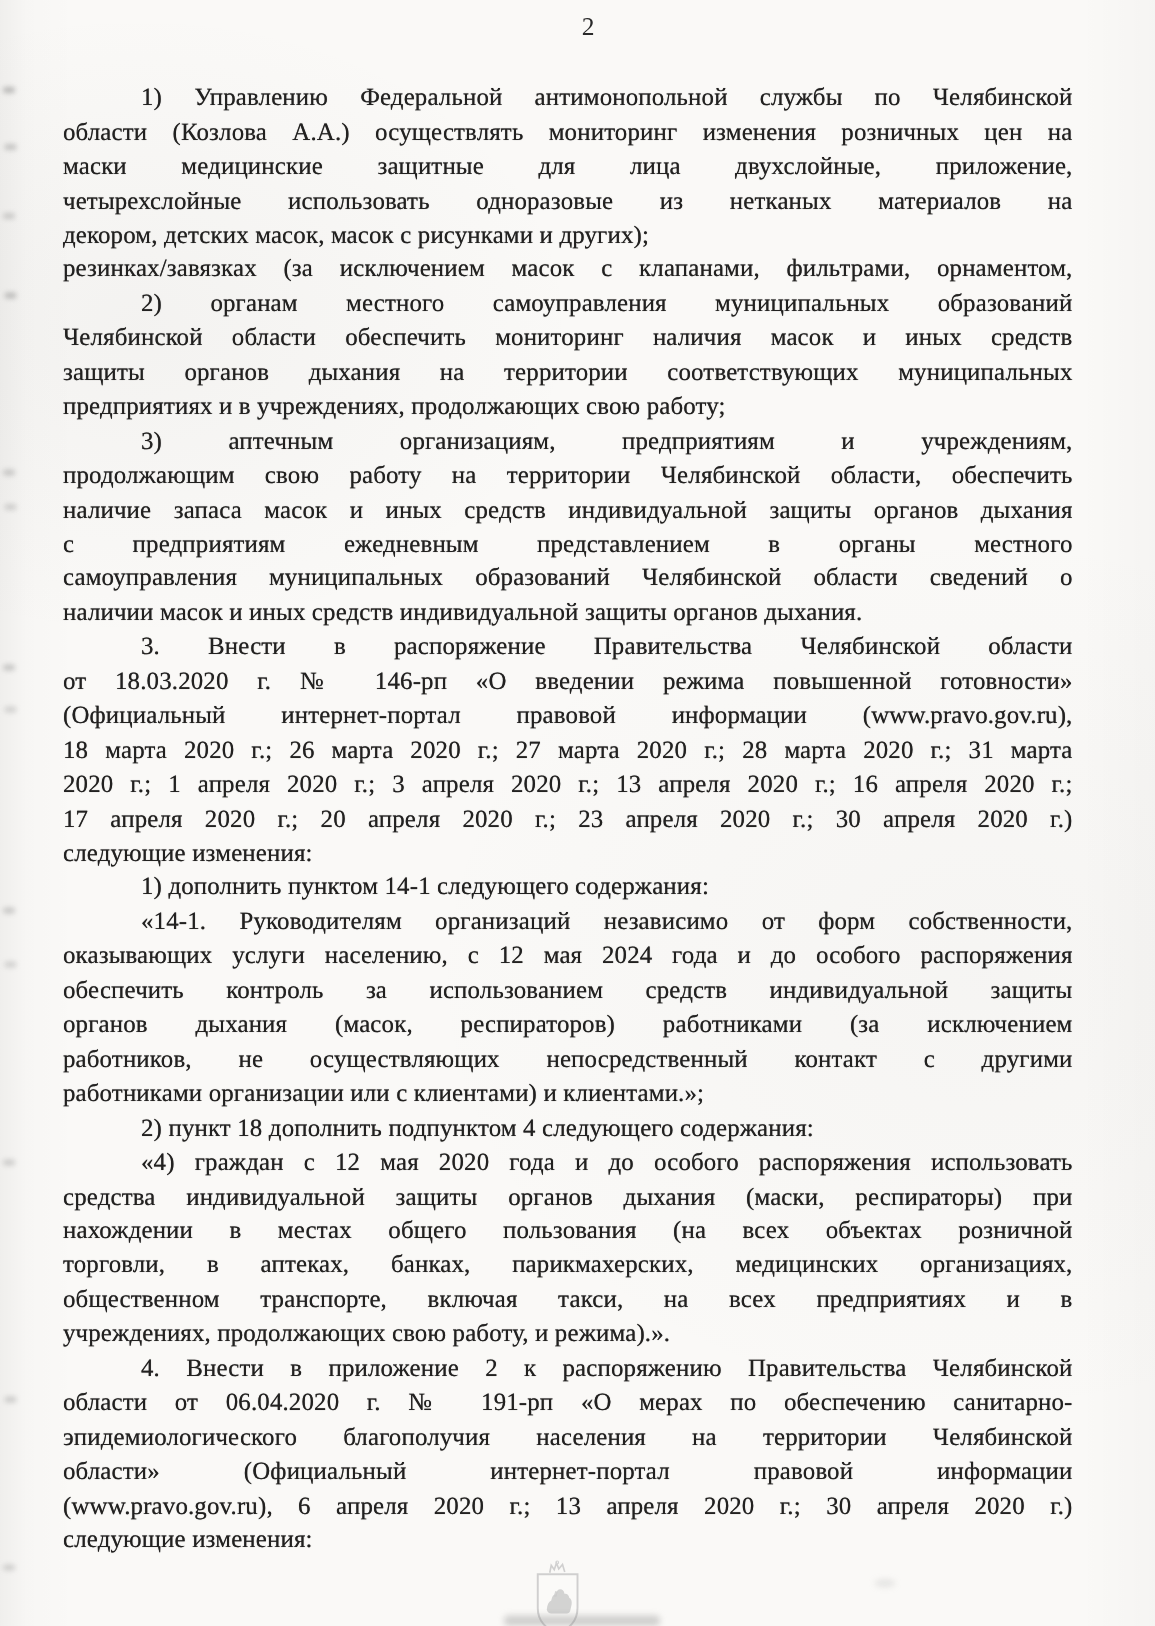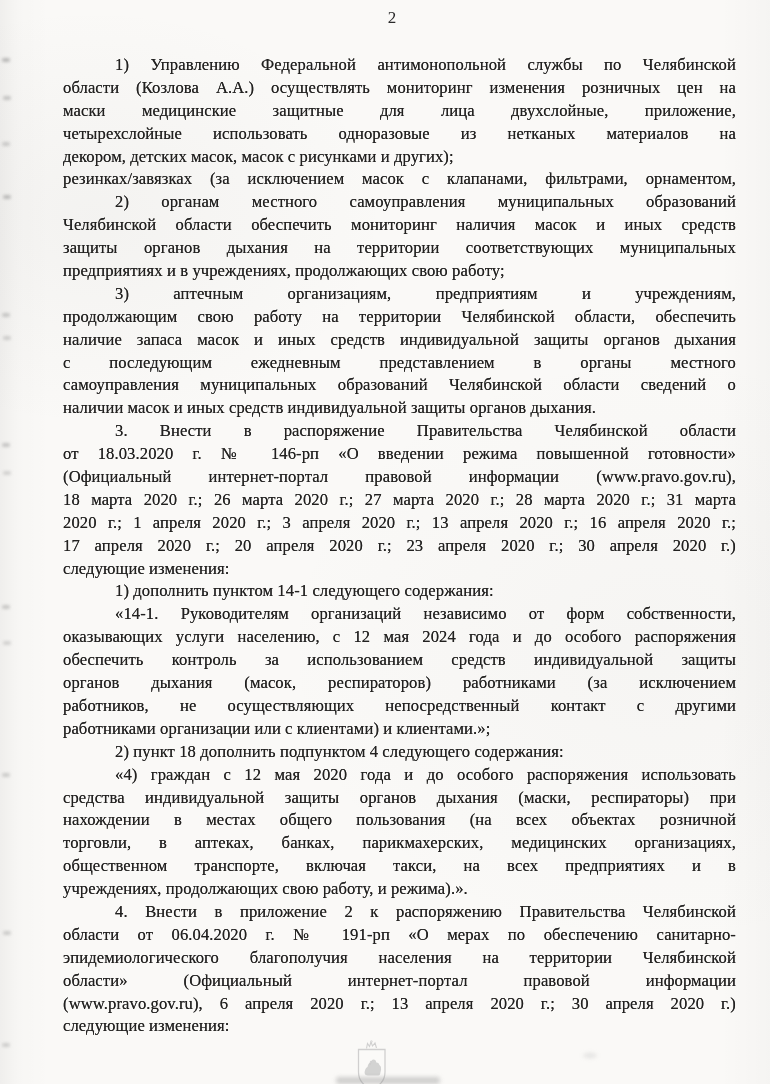--- a/index.html
+++ b/index.html
@@ -24,21 +24,21 @@
     top: 8px;
     left: 14px;
     width: 756px;
     text-align: center;
     font-size: 17px;
     color: #2a2a2a;
   }
 
   .doc-body {
     position: absolute;
-    left: 63px;
+    left: 42px;
     top: 54px;
     width: 673px;
   }
 
   .line {
     font-size: 16.6px;
     line-height: 22.9px;
     height: 22.9px;
     text-align: justify;
     text-align-last: justify;
@@ -121,21 +121,21 @@
       <div class="line">четырехслойные использовать одноразовые из нетканых материалов на</div>
       <div class="line last">декором, детских масок, масок с рисунками и других);</div>
       <div class="line">резинках/завязках (за исключением масок с клапанами, фильтрами, орнаментом,</div>
       <div class="line first">2) органам местного самоуправления муниципальных образований</div>
       <div class="line">Челябинской области обеспечить мониторинг наличия масок и иных средств</div>
       <div class="line">защиты органов дыхания на территории соответствующих муниципальных</div>
       <div class="line last">предприятиях и в учреждениях, продолжающих свою работу;</div>
       <div class="line first">3) аптечным организациям, предприятиям и учреждениям,</div>
       <div class="line">продолжающим свою работу на территории Челябинской области, обеспечить</div>
       <div class="line">наличие запаса масок и иных средств индивидуальной защиты органов дыхания</div>
-      <div class="line">с последующим ежедневным представлением в органы местного</div>
+      <div class="line">с предприятиям ежедневным представлением в органы местного</div>
       <div class="line">самоуправления муниципальных образований Челябинской области сведений о</div>
       <div class="line last">наличии масок и иных средств индивидуальной защиты органов дыхания.</div>
       <div class="line first">3. Внести в распоряжение Правительства Челябинской области</div>
       <div class="line">от 18.03.2020 г. № 146-рп «О введении режима повышенной готовности»</div>
       <div class="line">(Официальный интернет-портал правовой информации (www.pravo.gov.ru),</div>
       <div class="line">18 марта 2020 г.; 26 марта 2020 г.; 27 марта 2020 г.; 28 марта 2020 г.; 31 марта</div>
       <div class="line">2020 г.; 1 апреля 2020 г.; 3 апреля 2020 г.; 13 апреля 2020 г.; 16 апреля 2020 г.;</div>
       <div class="line">17 апреля 2020 г.; 20 апреля 2020 г.; 23 апреля 2020 г.; 30 апреля 2020 г.)</div>
       <div class="line last">следующие изменения:</div>
       <div class="line first last">1) дополнить пунктом 14-1 следующего содержания:</div>

